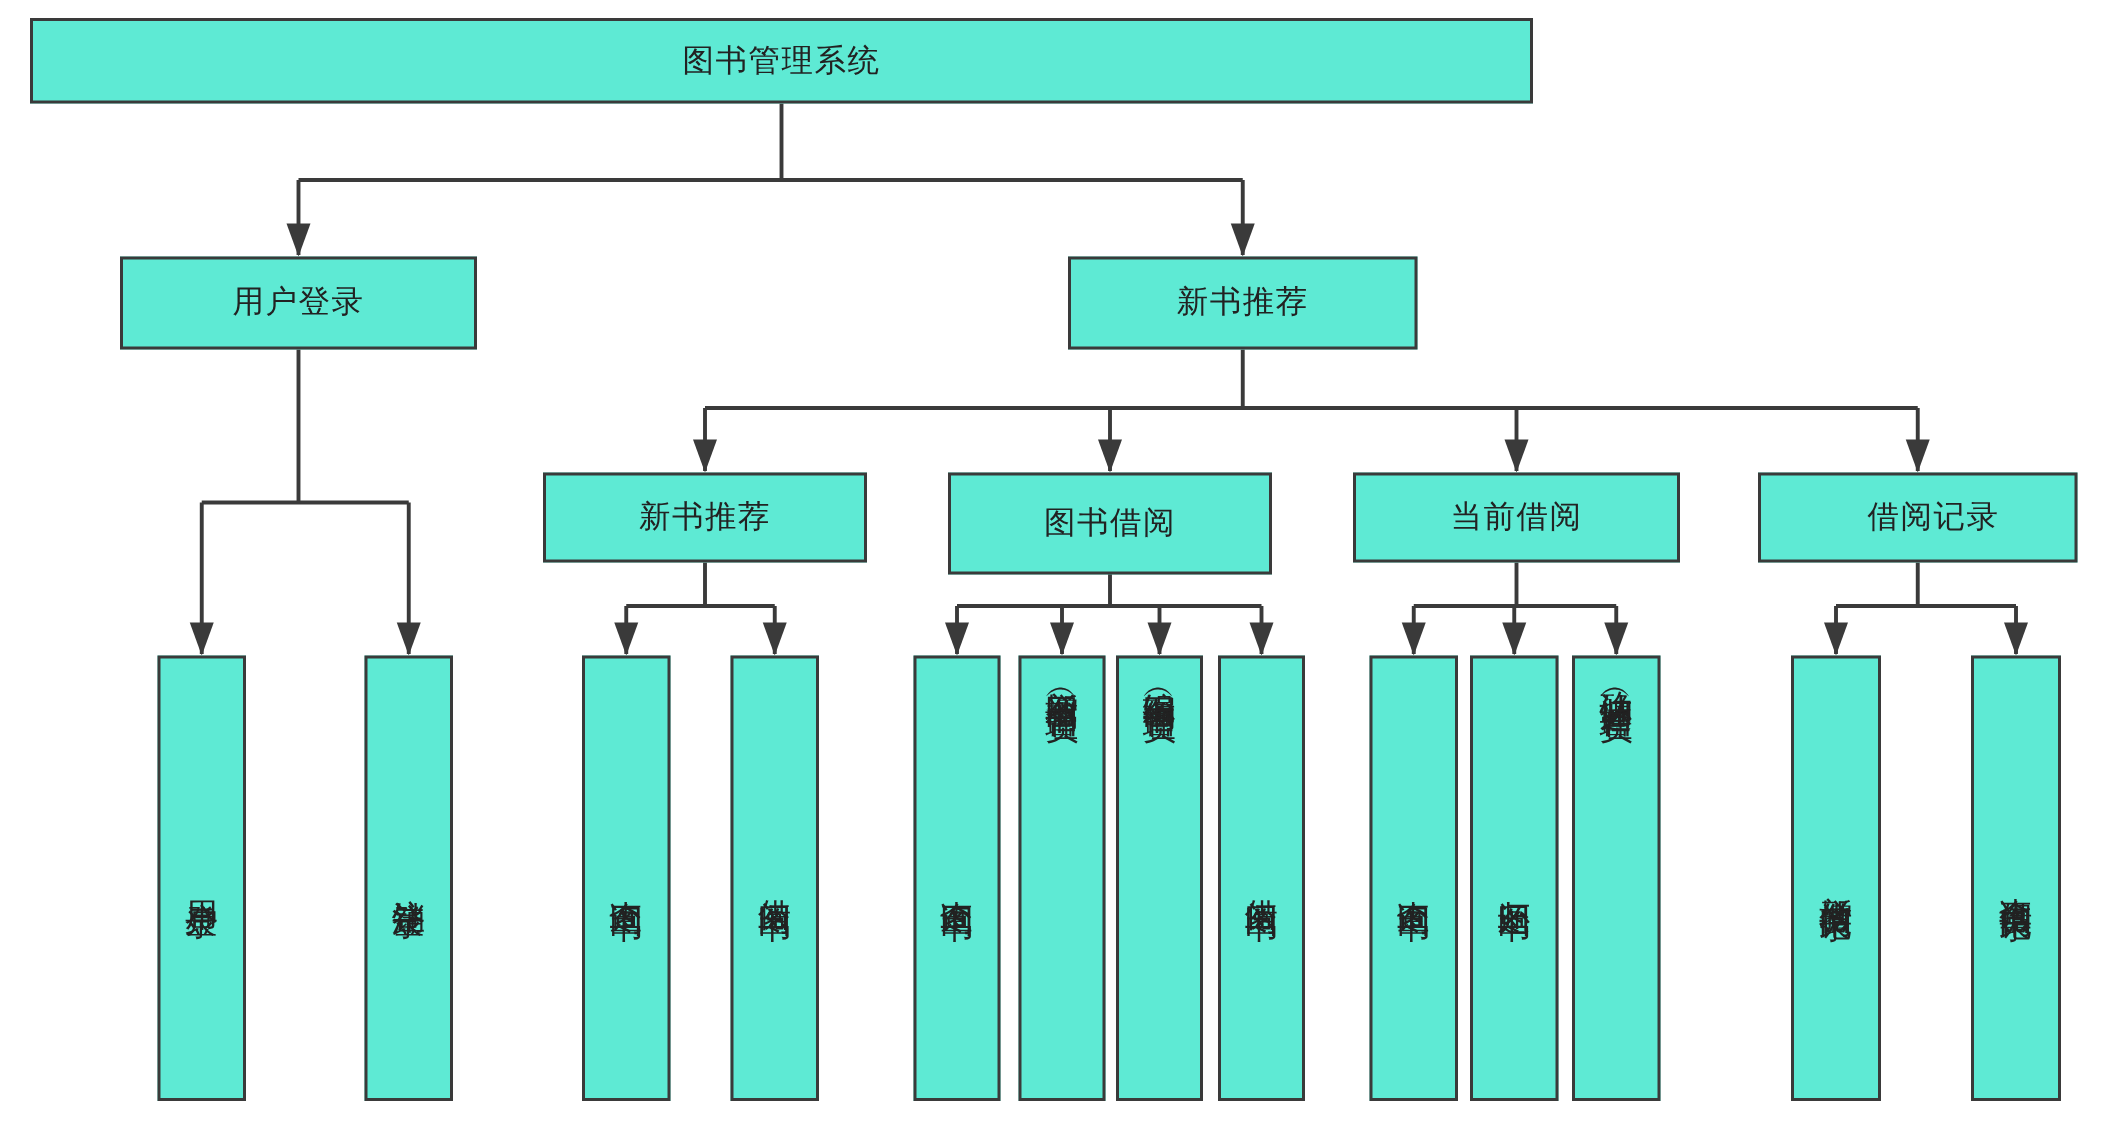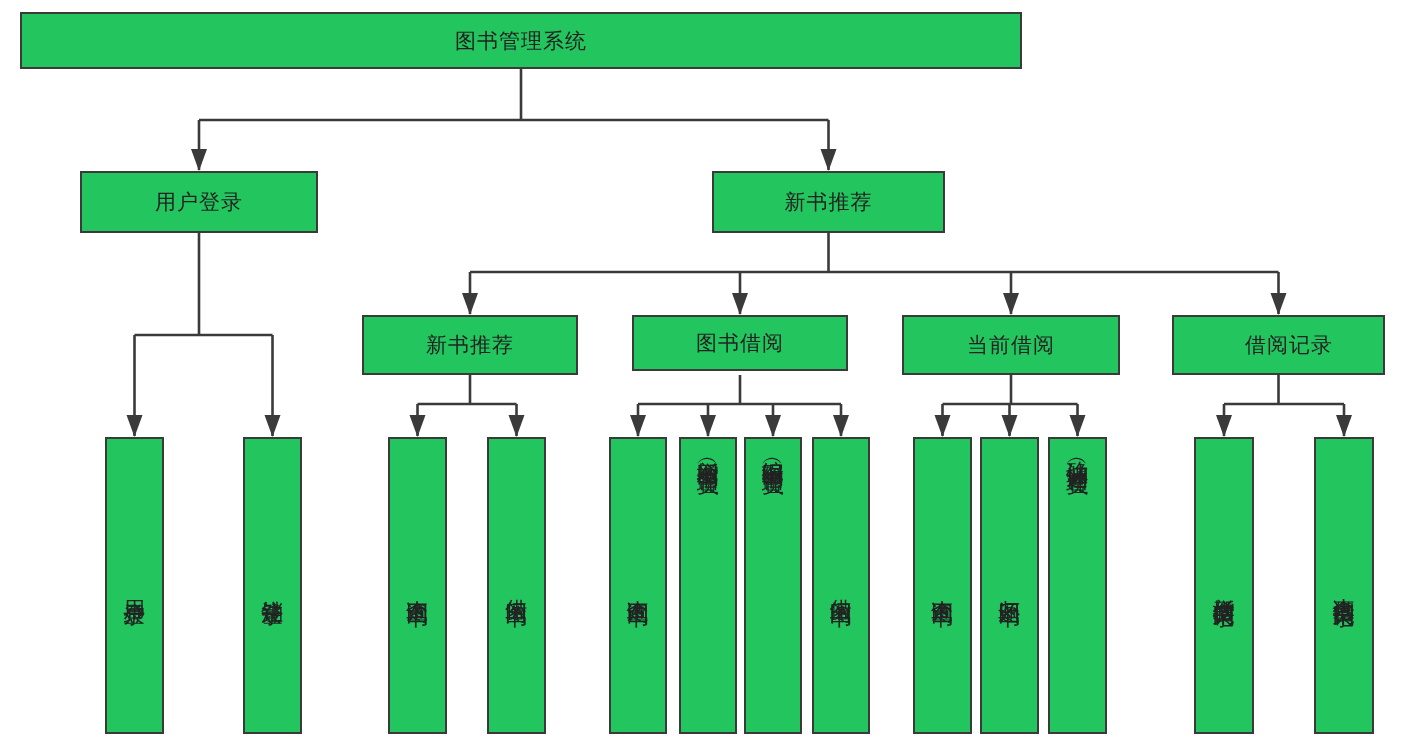--- a/index.html
+++ b/index.html
@@ -16,21 +16,21 @@
     position: relative;
   }
   #diagram-root {
     position: relative;
     width: 1405px;
     height: 747px;
   }
   .node {
     position: absolute;
     box-sizing: border-box;
-    background: #22c55e;
+    background: #5eead4;
     border: 2px solid #3a3a3a;
     display: flex;
     align-items: center;
     justify-content: center;
     color: #222222;
   }
   .node.horizontal .node-label {
     writing-mode: horizontal-tb;
     font-size: 21px;
     line-height: 1.2;
@@ -139,21 +139,21 @@
       </div>
       <div class="node horizontal" style="left: 80px; top: 171px; width: 238px; height: 62px; border-color: rgb(58, 58, 58);">
         <span class="node-label">用户登录</span>
       </div>
       <div class="node horizontal" style="left: 712px; top: 171px; width: 233px; height: 62px; border-color: rgb(58, 58, 58);">
         <span class="node-label">新书推荐</span>
       </div>
       <div class="node horizontal" style="left: 362px; top: 315px; width: 216px; height: 60px; border-color: rgb(58, 58, 58);">
         <span class="node-label">新书推荐</span>
       </div>
-      <div class="node horizontal" style="left: 632px; top: 315px; width: 216px; height: 56px; border-color: rgb(58, 58, 58);">
+      <div class="node horizontal" style="left: 632px; top: 315px; width: 216px; height: 68px; border-color: rgb(58, 58, 58);">
         <span class="node-label">图书借阅</span>
       </div>
       <div class="node horizontal" style="left: 902px; top: 315px; width: 218px; height: 60px; border-color: rgb(58, 58, 58); justify-content: center;">
         <span class="node-label">当前借阅</span>
       </div>
       <div class="node horizontal" style="left: 1172px; top: 315px; width: 213px; height: 60px; border-color: rgb(58, 58, 58); padding-left: 21px;">
         <span class="node-label">借阅记录</span>
       </div>
       <div class="node vertical" style="left: 105px; top: 437px; width: 59px; height: 297px; border-color: rgb(58, 58, 58);">
         <span class="node-label">用户登录</span>

